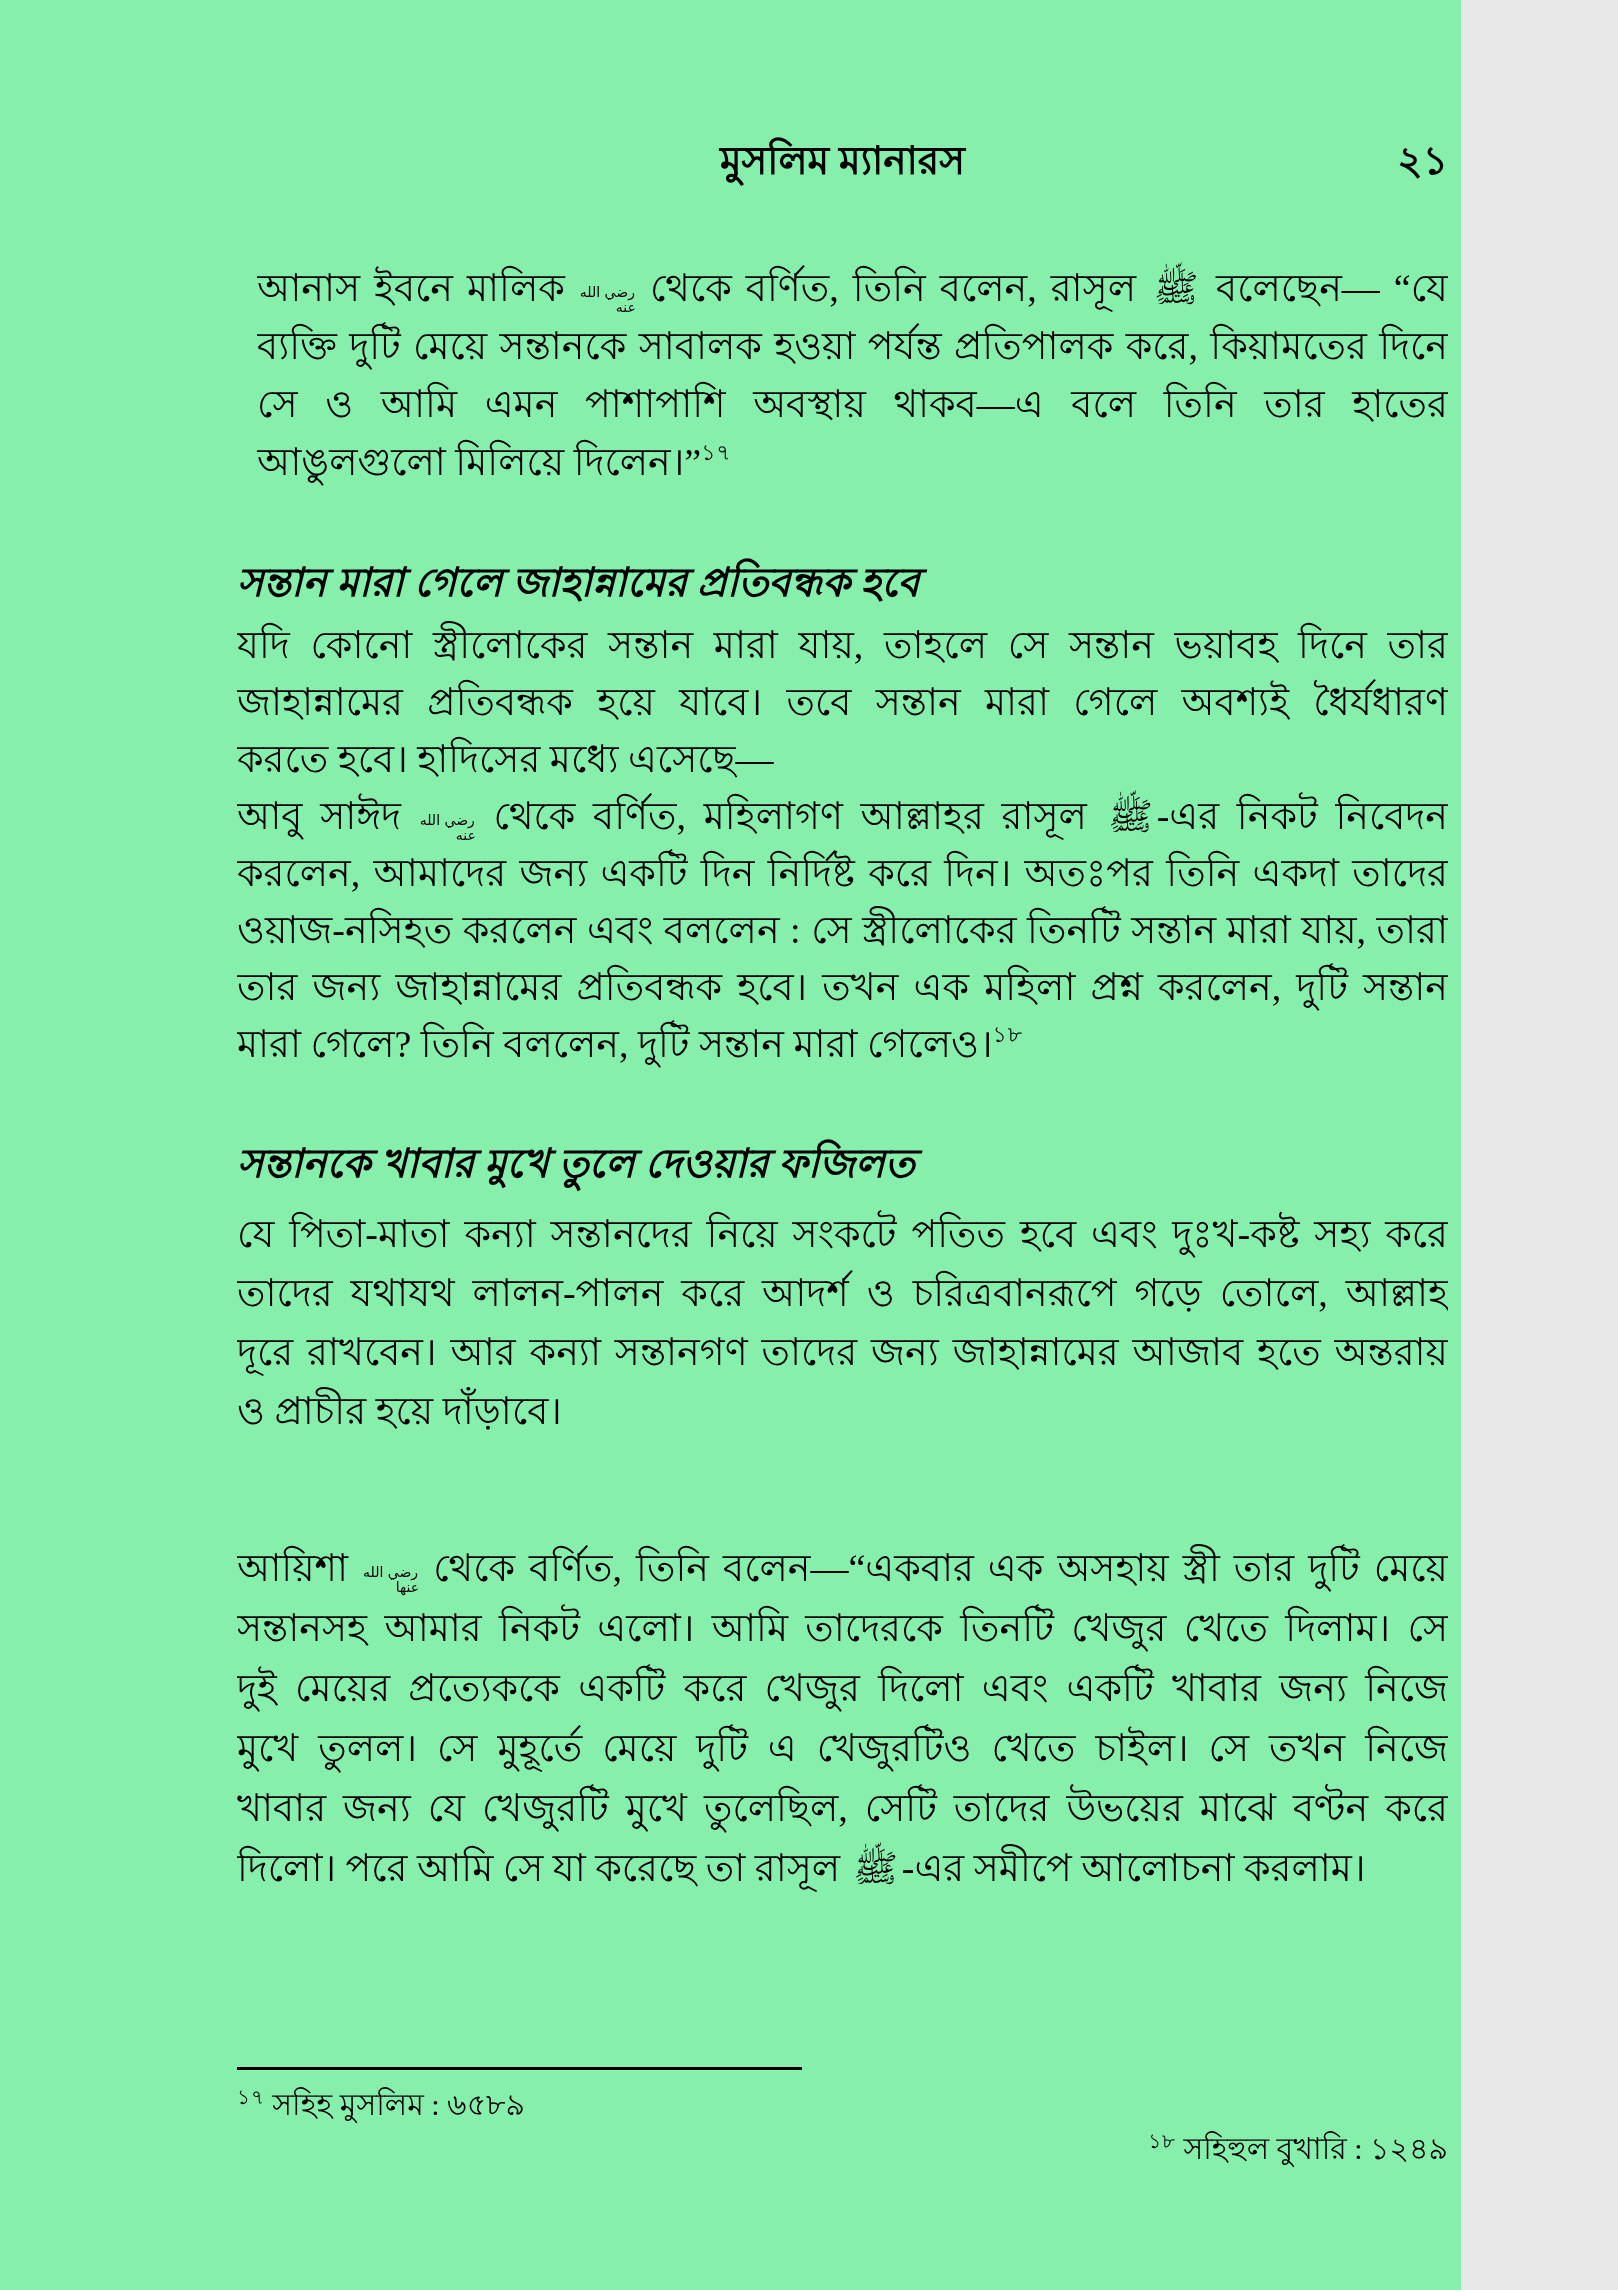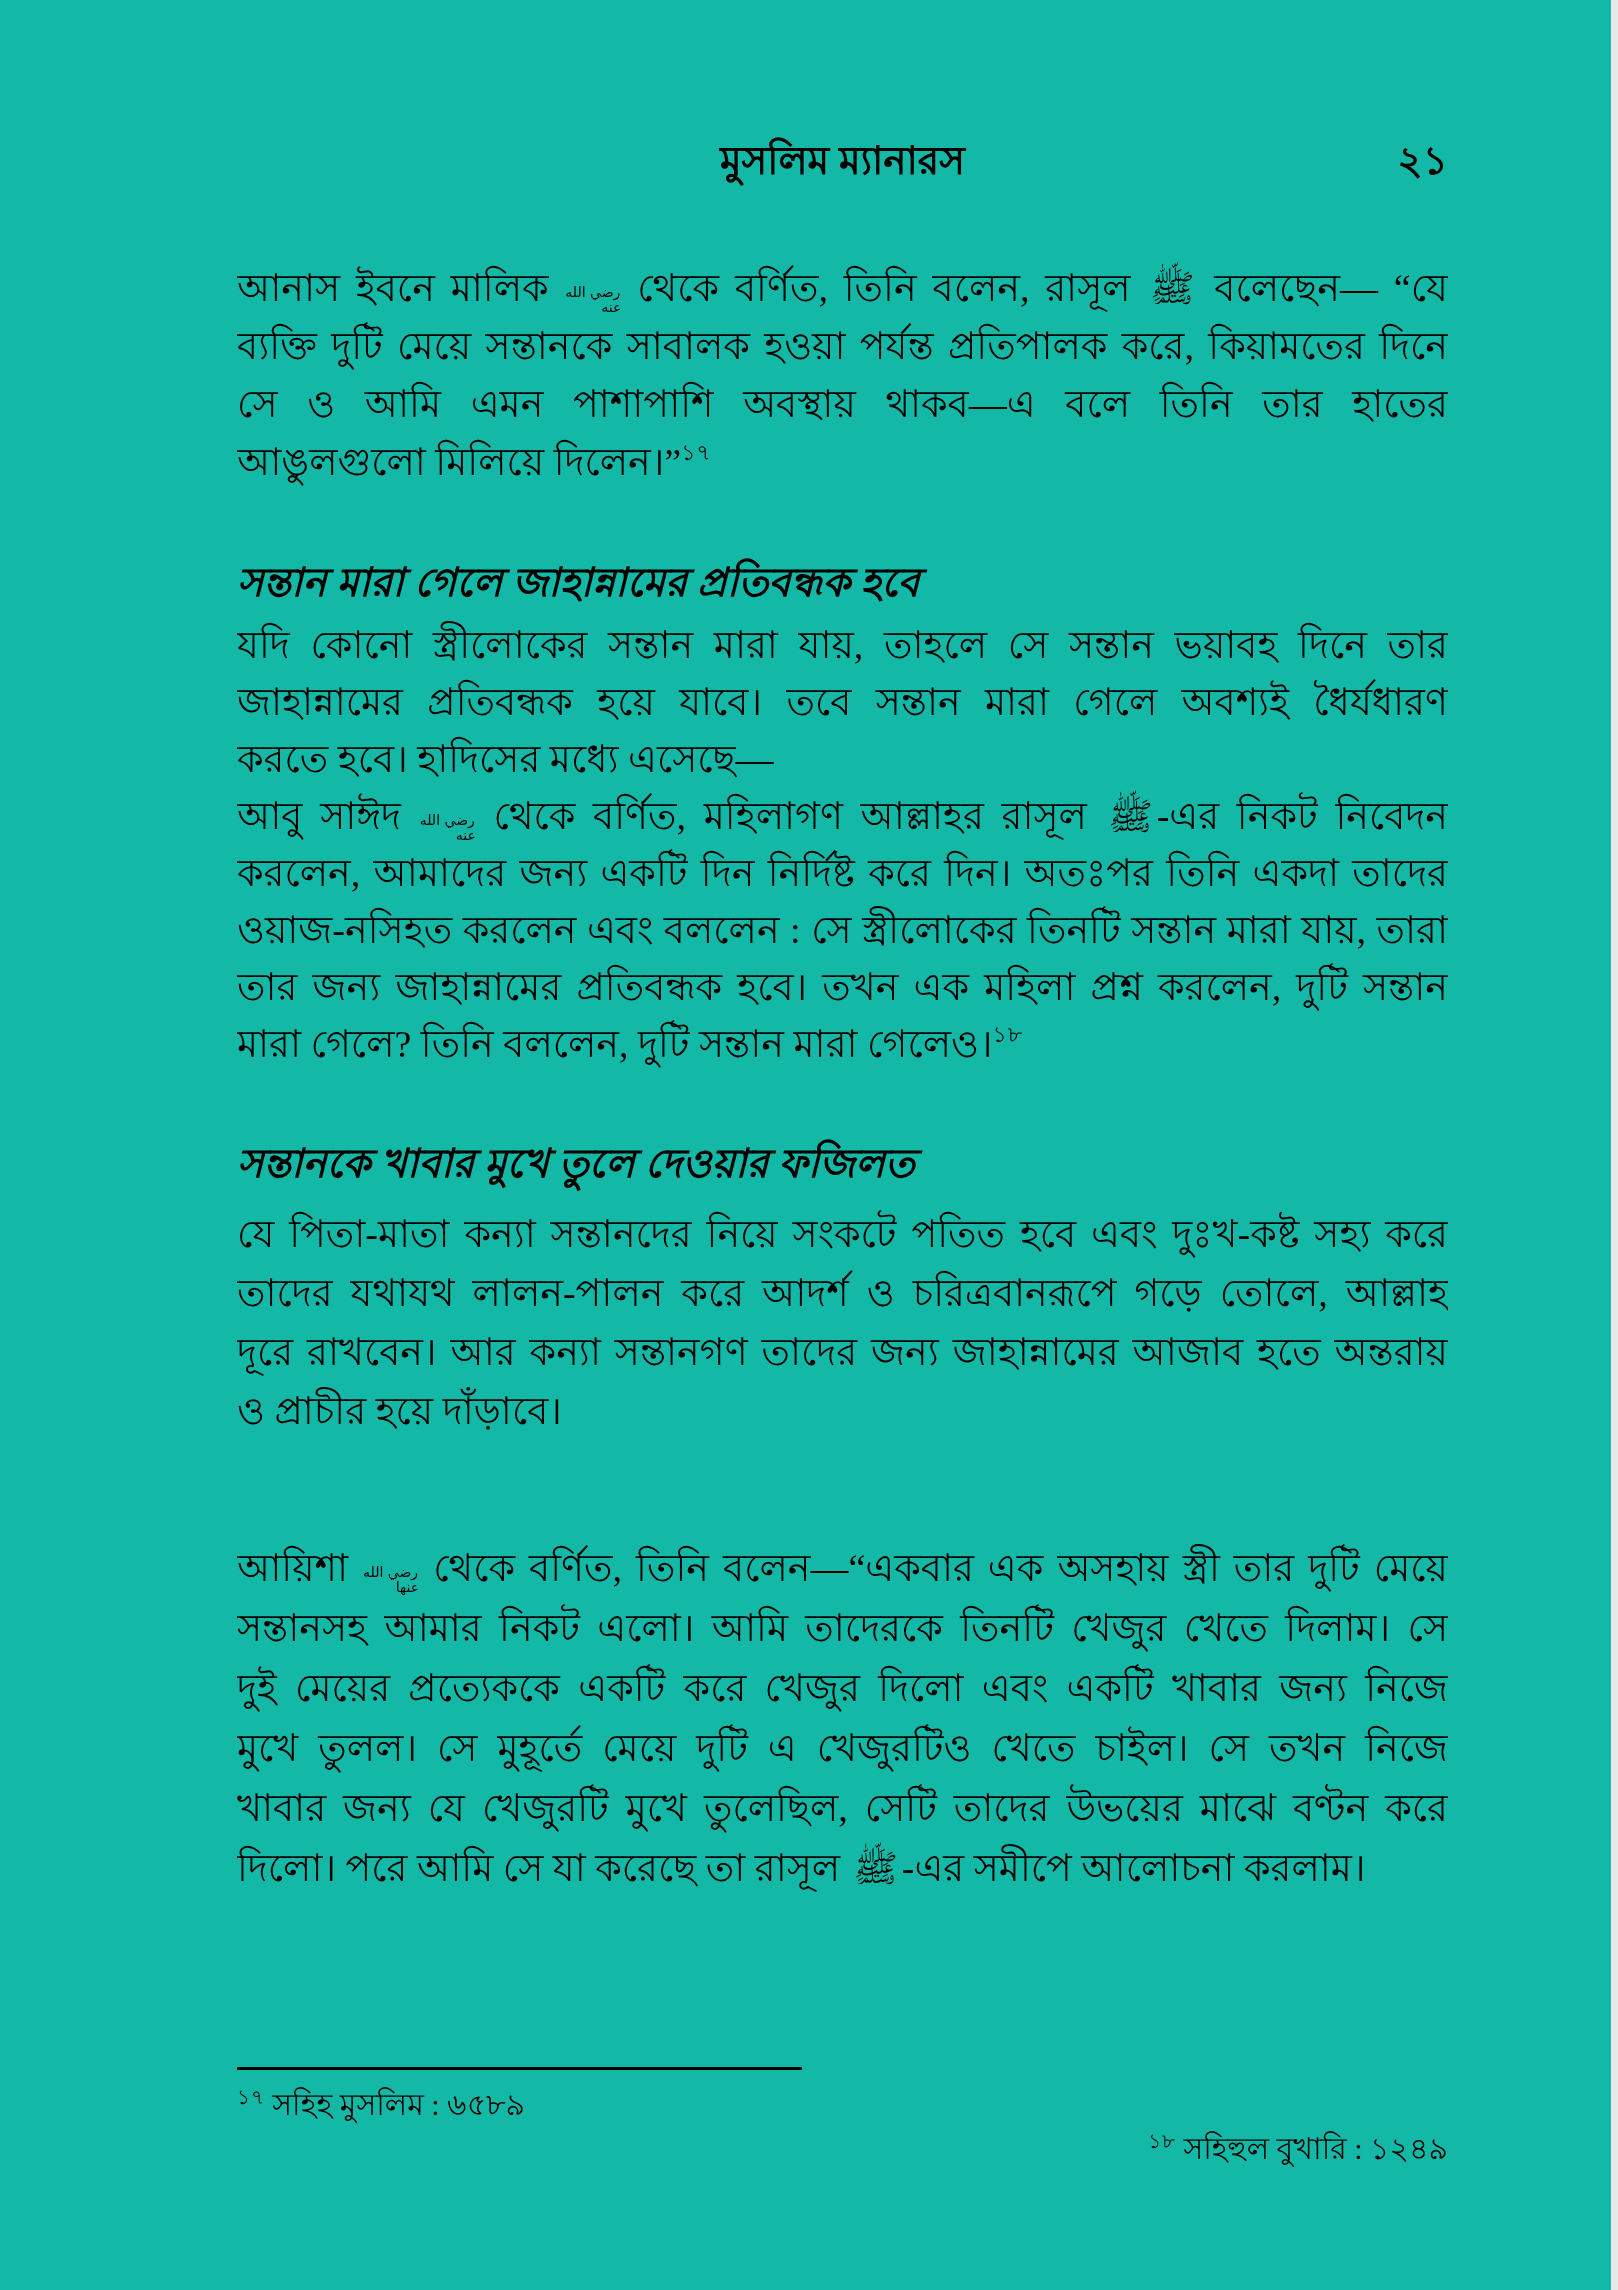--- a/index.html
+++ b/index.html
@@ -1,20 +1,20 @@
 <!DOCTYPE html>
 <html lang="bn" style="font-size:14.8px"><head>
 <meta charset="utf-8">
 <style>
   html, body { margin: 0; padding: 0; background: #e8e8e8; }
   .page {
     position: relative;
-    width: 1611px;
+    width: 1461px;
     height: 2291px;
-    background: #14b8a6;
+    background: #86efac;
     color: #000000;
     font-family: "Liberation Serif", "DejaVu Serif", serif;
     overflow: hidden;
   }
   .abs { position: absolute; }
   .col { left: 237px; width: 1211px; }
 
   
   .running-title {
     top: 135px; text-align: center;
@@ -28,21 +28,21 @@
   
   .para { font-size: 38px; }
   .para .line {
     text-align: justify;
     text-align-last: justify;
     height: 57px; line-height: 57px;
     overflow: hidden; white-space: nowrap;
   }
   .para .line.end { text-align-last: left; }
   
-  .p1 .line { height: 58px; line-height: 58px; }
+  .p1 .line { height: 58px; line-height: 58px; margin-left: 20px; }
   .p3 .line { height: 59px; line-height: 59px; }
   .p4 .line { height: 60px; line-height: 60px; }
 
   .heading {
     font-size: 40px; font-weight: bold; line-height: 57px;
     text-align: left;
     font-style: italic;
   }
 
   

